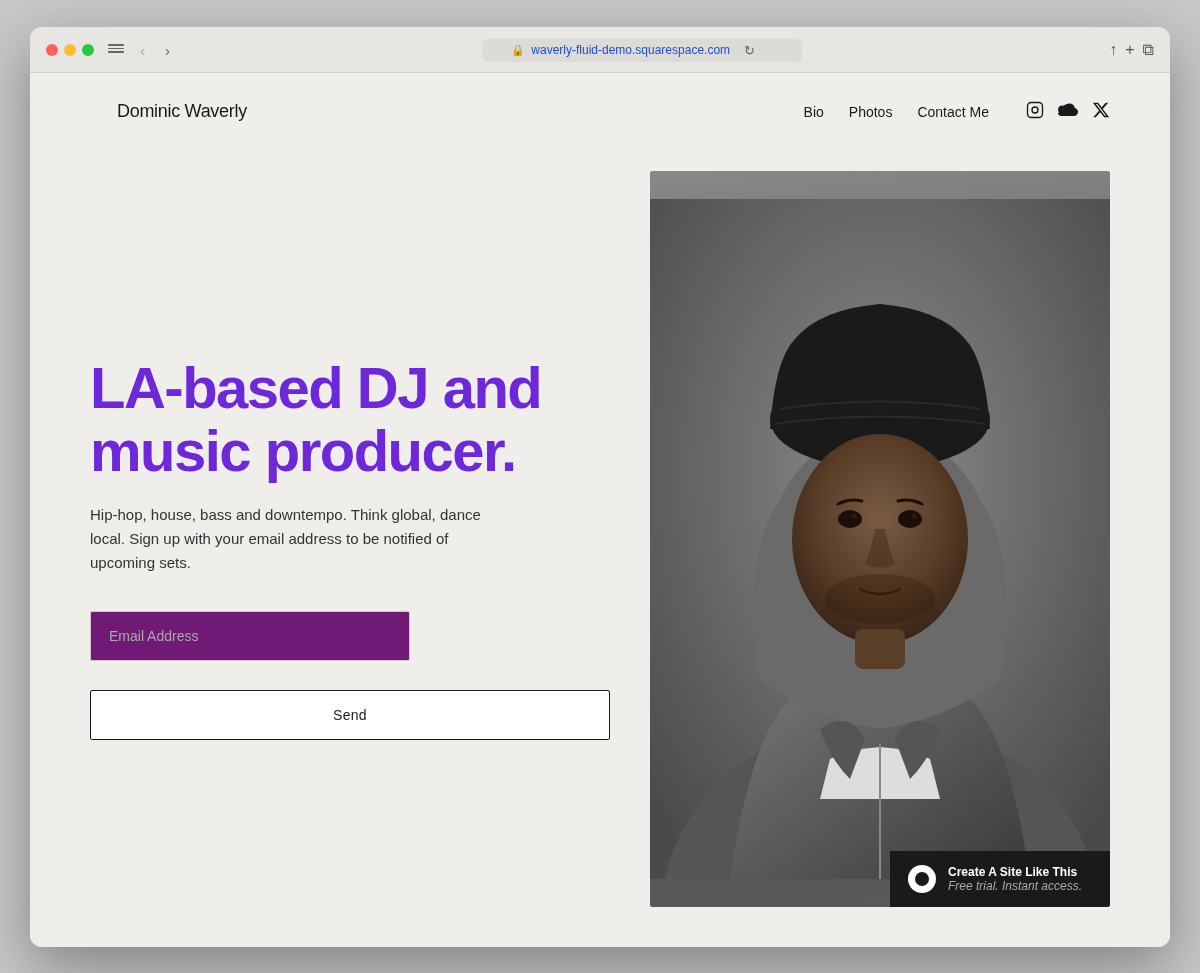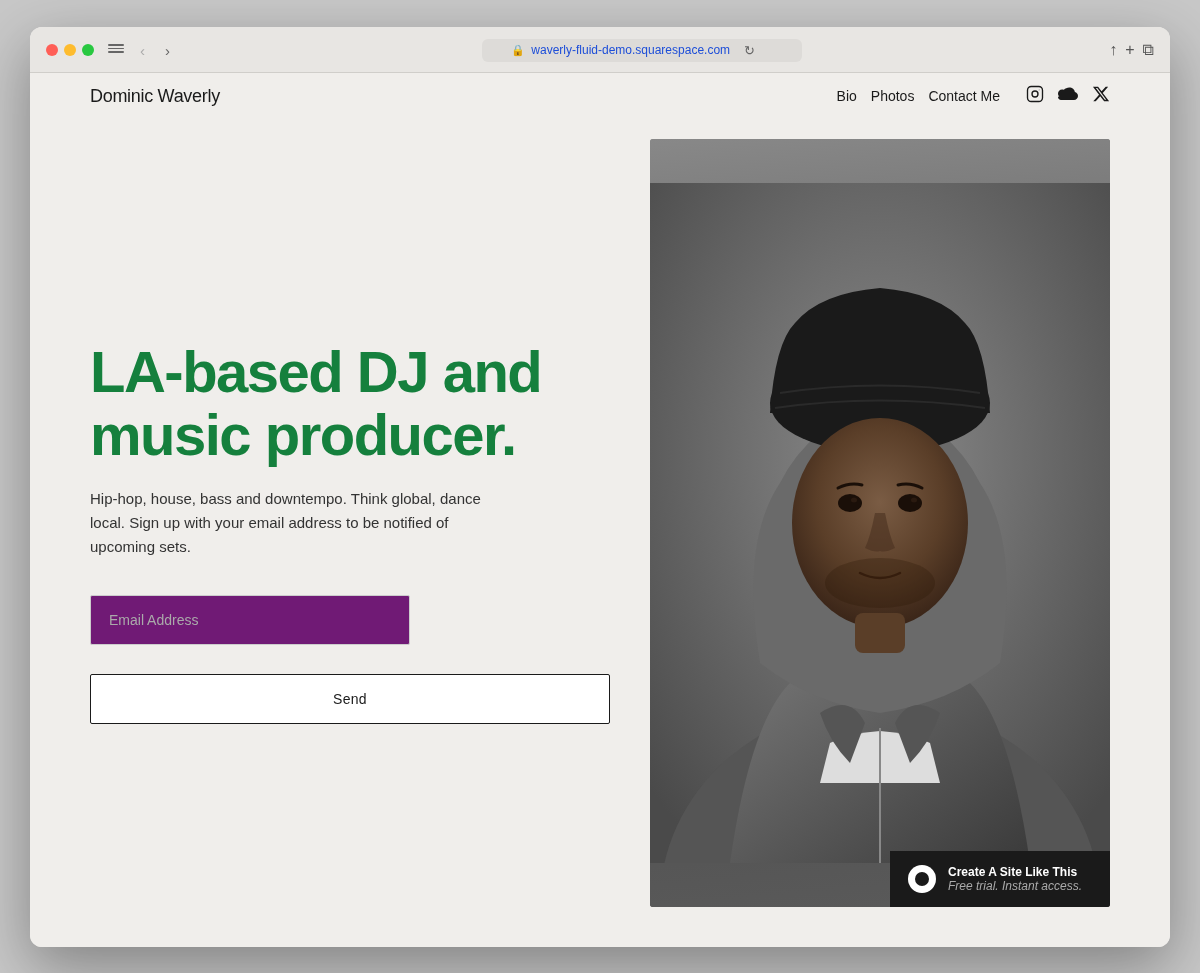--- a/index.html
+++ b/index.html
@@ -127,37 +127,38 @@
       background: #f0eeeb;
       display: flex;
       flex-direction: column;
       overflow: hidden;
       position: relative;
     }
 
     
     .site-nav {
       display: flex;
-      align-items: flex-end;
+      align-items: flex-start;
       justify-content: space-between;
-      padding: 12px 60px;
+      padding: 28px 60px;
       flex-shrink: 0;
+      margin-left: 27px;
     }
 
     .site-logo {
       font-size: 18px;
       font-weight: 500;
       color: #1a1a1a;
       letter-spacing: -0.3px;
     }
 
     .nav-links {
       display: flex;
       align-items: center;
-      gap: 14px;
+      gap: 25px;
     }
 
     .nav-link {
       font-size: 14px;
       color: #1a1a1a;
       text-decoration: none;
       font-weight: 400;
     }
 
     .nav-icons {
@@ -187,21 +188,21 @@
       display: flex;
       flex-direction: column;
       justify-content: center;
       padding-top: 20px;
     }
 
     .hero-heading {
       font-size: 58px;
       font-weight: 700;
       line-height: 1.08;
-      color: #15803d;
+      color: #6d28d9;
       letter-spacing: -1.5px;
       margin-bottom: 20px;
     }
 
     .hero-subtext {
       font-size: 15px;
       color: #333;
       line-height: 1.6;
       margin-bottom: 36px;
       max-width: 420px;

